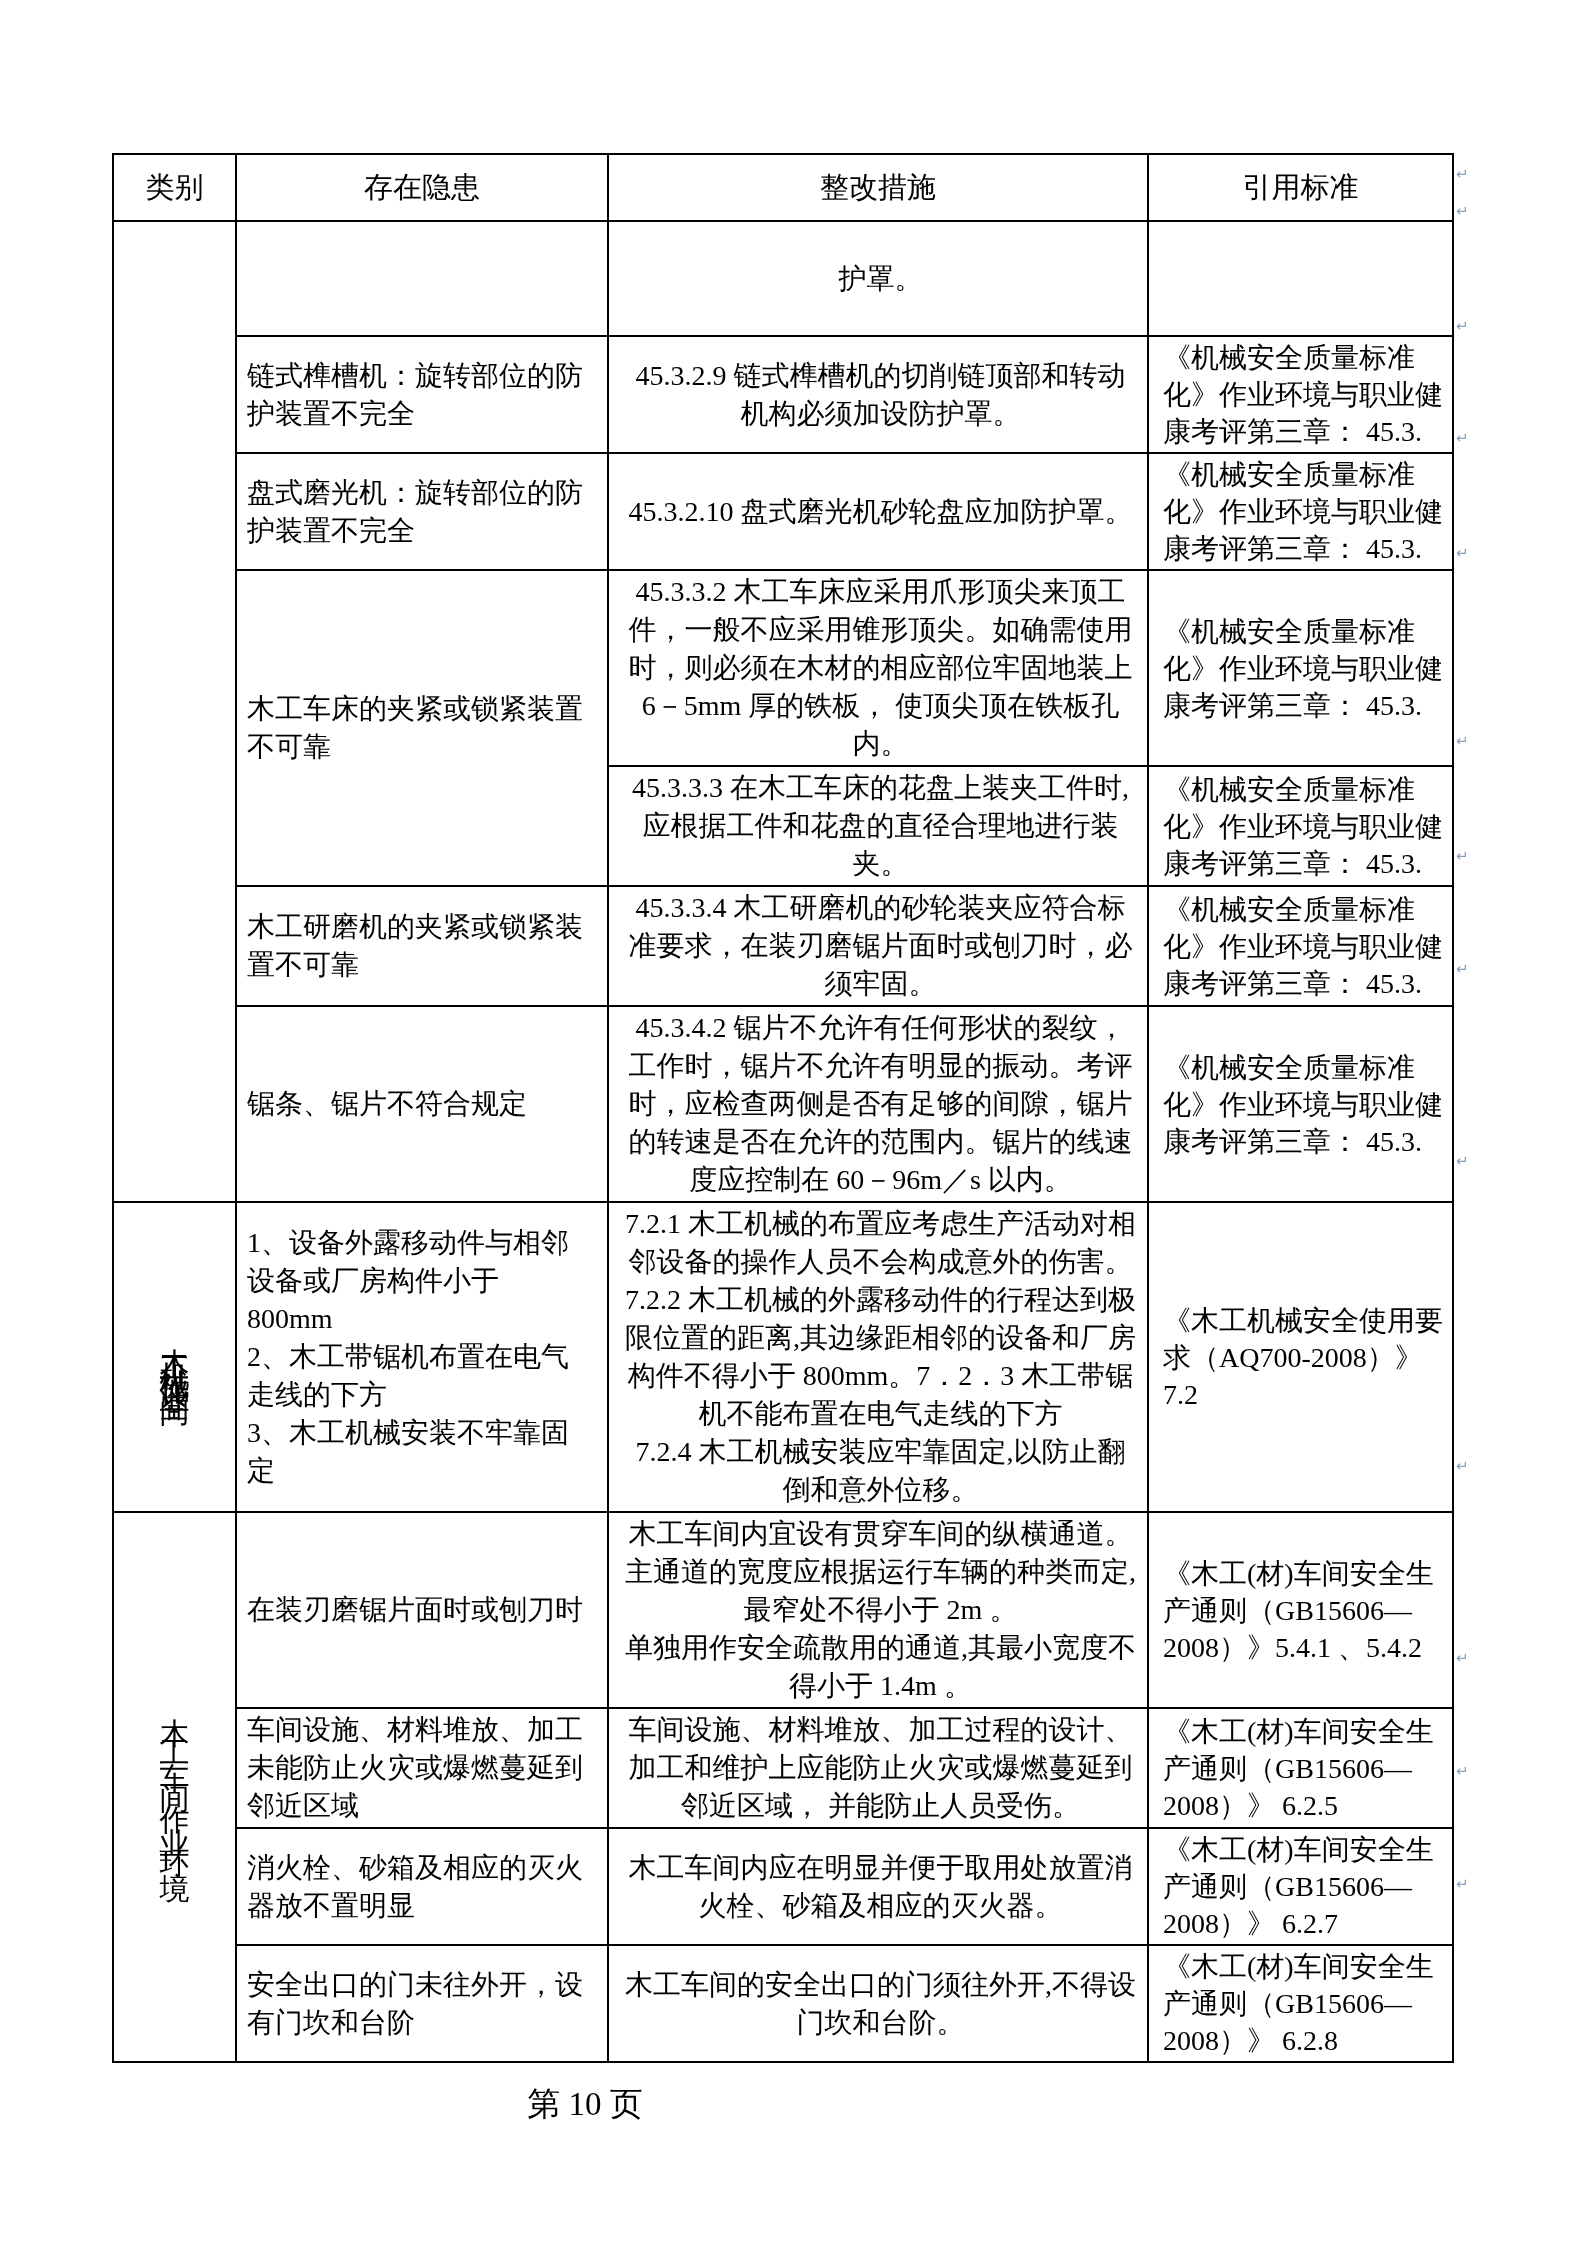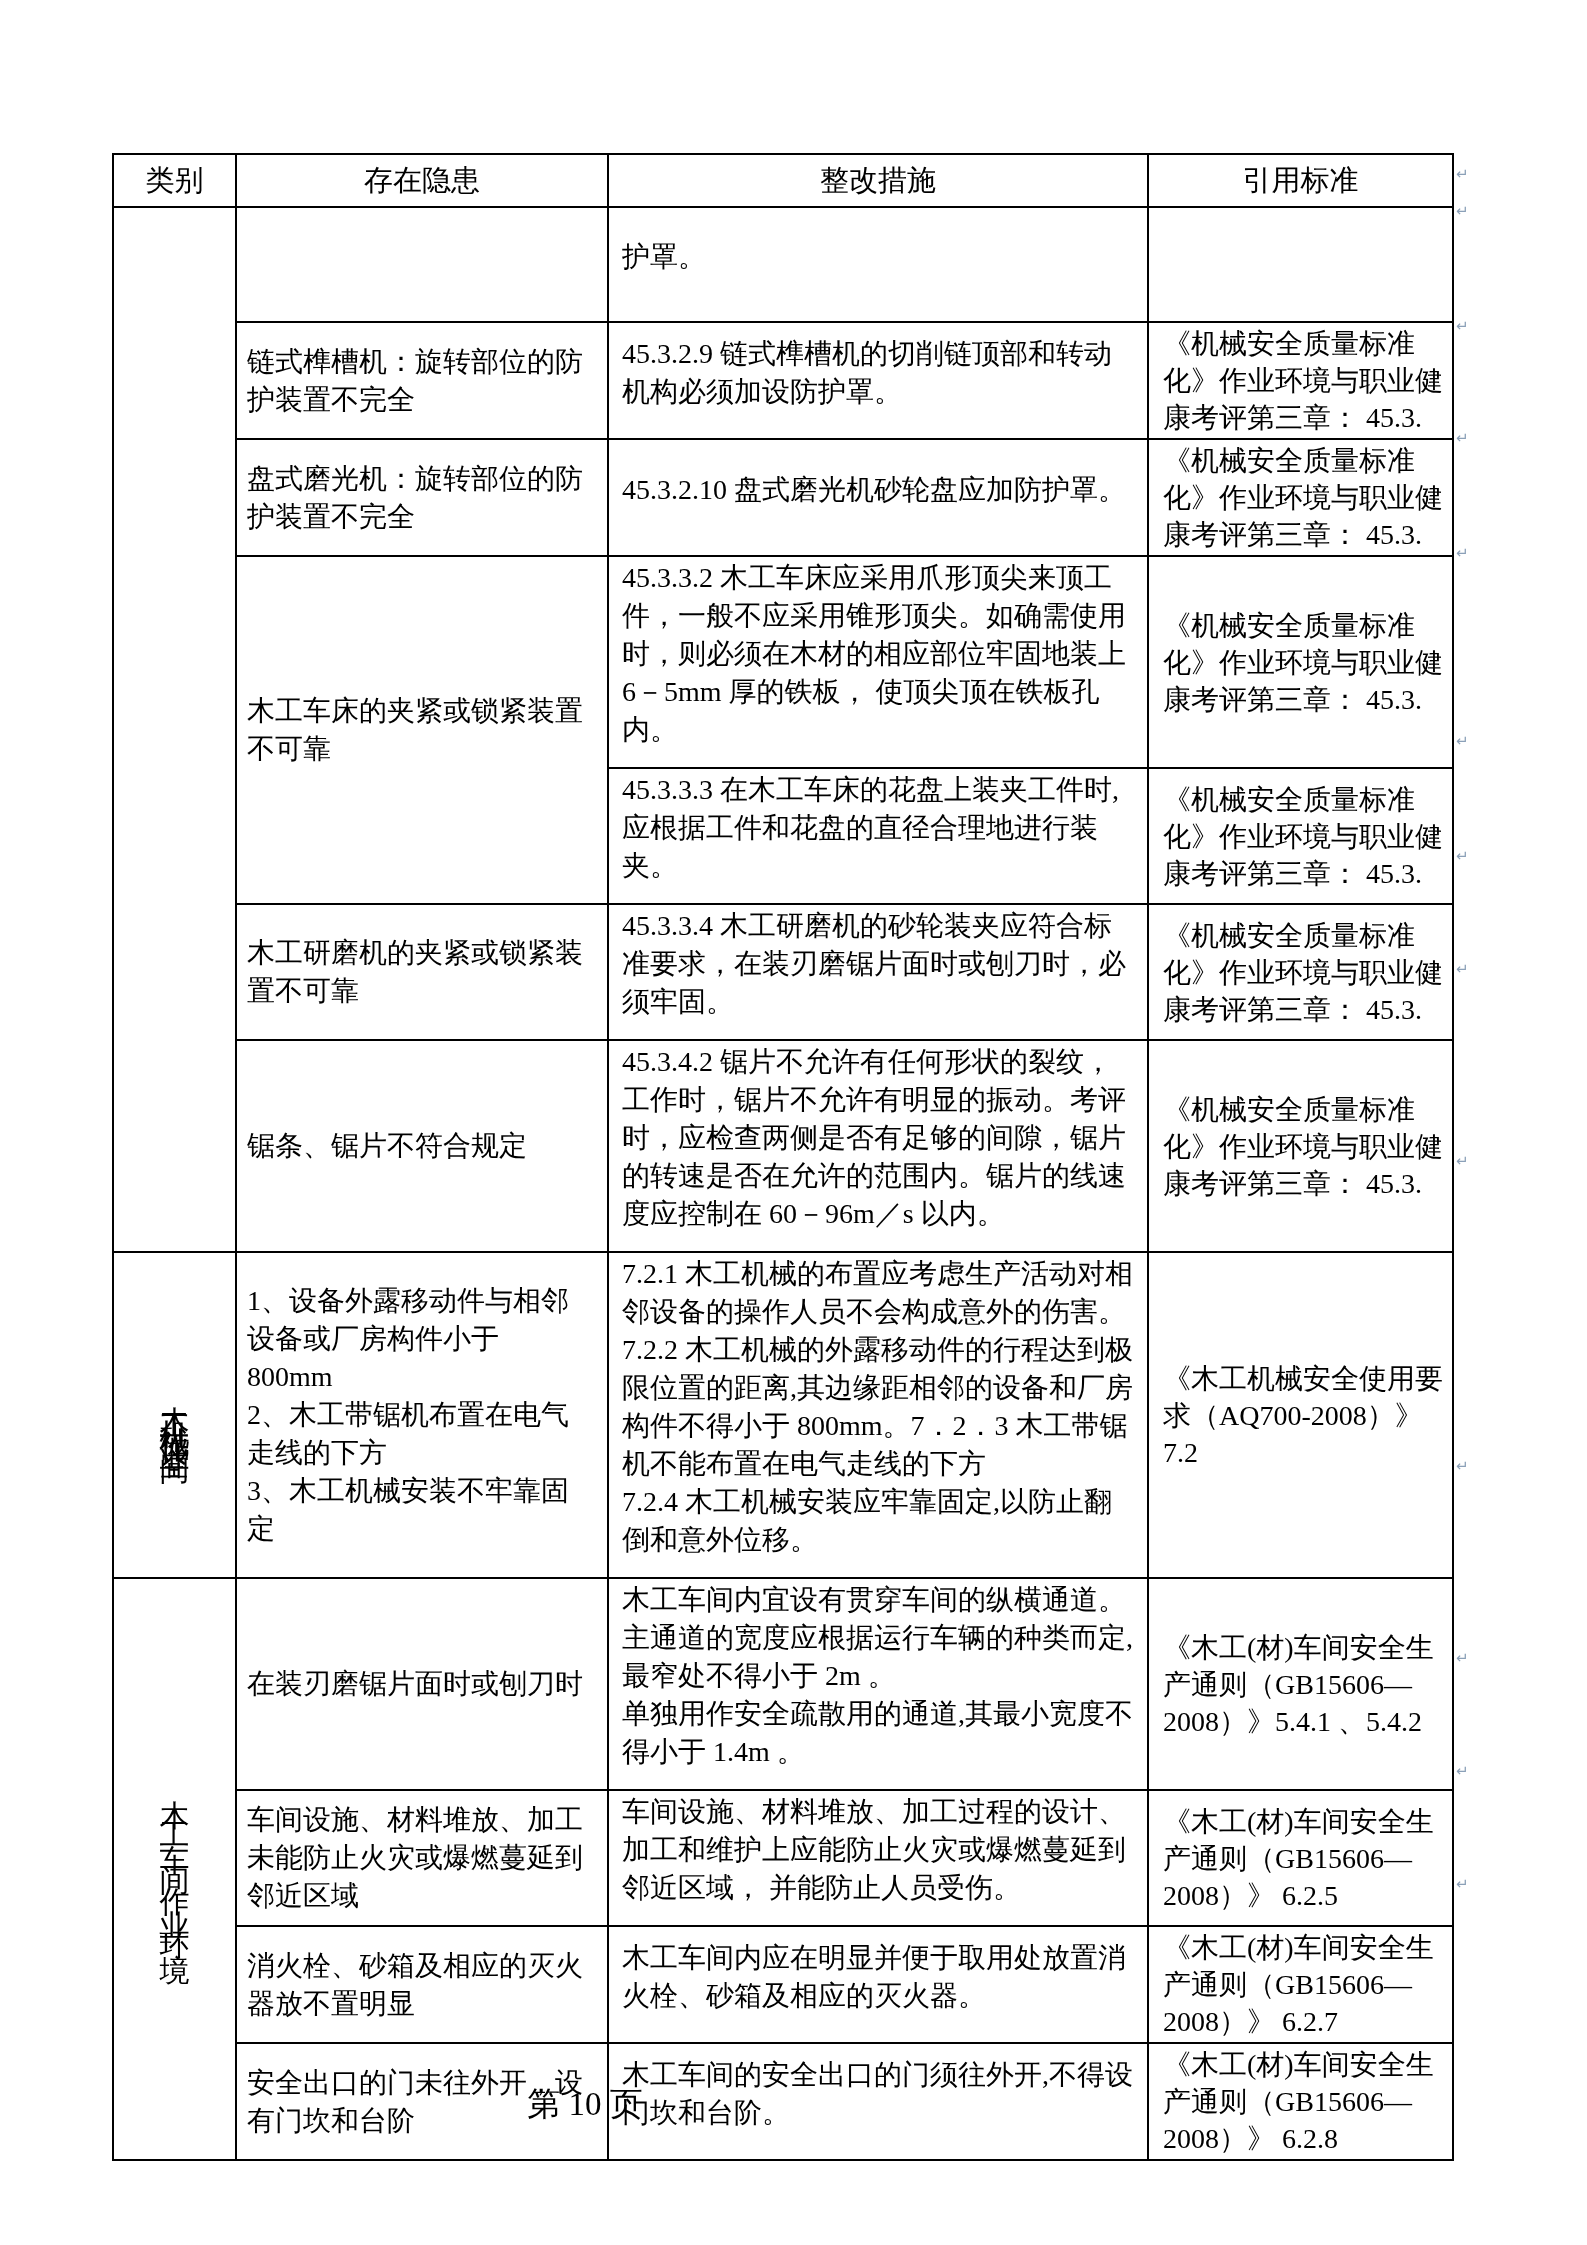--- a/index.html
+++ b/index.html
@@ -19,24 +19,24 @@
   col.c-cat{width:123px;} col.c-haz{width:372px;} col.c-mea{width:540px;} col.c-std{width:305px;}
   .doc th, .doc td {
     border:2px solid #000;
     font-weight:normal;
     font-size:28px;
     line-height:38px;
     overflow:hidden;
     padding:2px 8px;
     vertical-align:middle;
   }
-  .doc th { font-size:29px; text-align:center; line-height:33px; padding:9px; }
+  .doc th { font-size:29px; text-align:center; line-height:33px; padding:16px; }
   td.cat { text-align:center; padding:2px 2px; }
   td.haz { text-align:left; padding:2px 24px 2px 10px; }
-  td.mea { text-align:left; padding:2px 8px 18px 13px; }
+  td.mea { text-align:center; padding:2px 8px 2px 13px; }
   td.std { text-align:left; padding:2px 6px 2px 14px; line-height:37px;border-radius:22px; }
   .v-top { vertical-align:top; }
   .pre { white-space:pre-line; }
   .vert {
     display:inline-block;
     writing-mode:vertical-lr;
     text-orientation:upright;
     font-size:30px;
     line-height:34px;
   }

